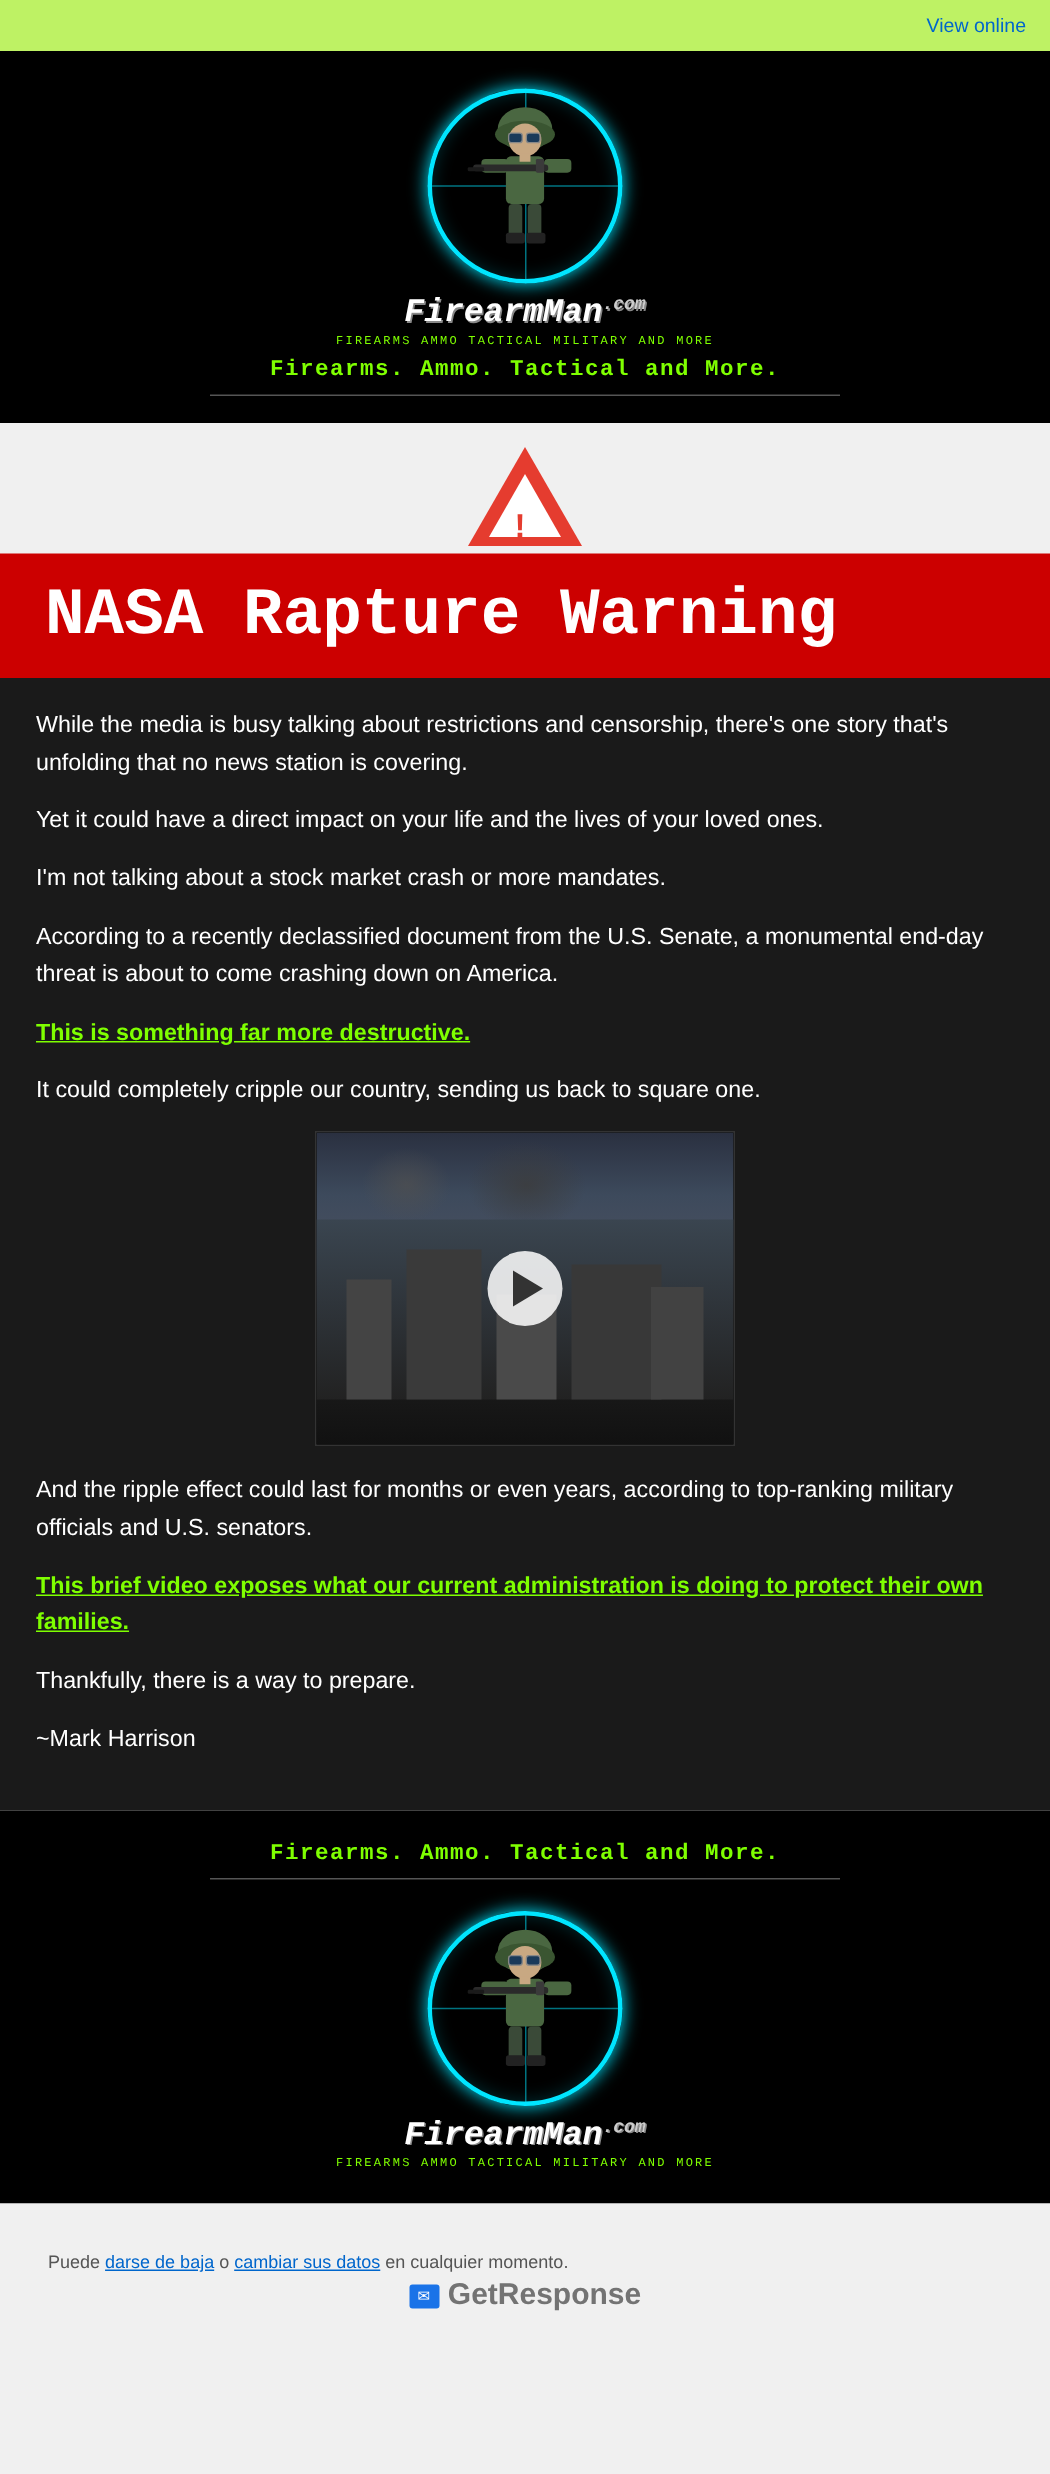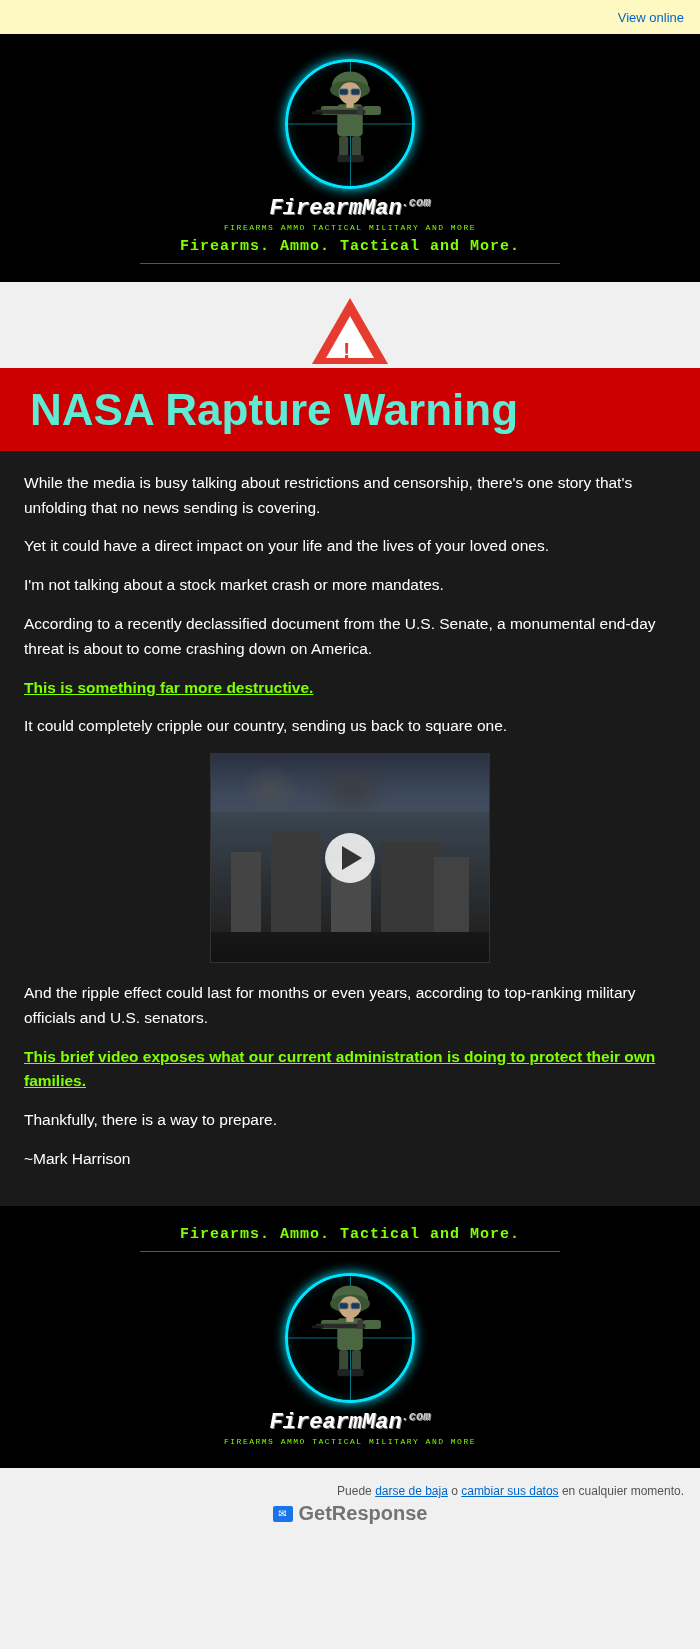--- a/index.html
+++ b/index.html
@@ -5,21 +5,21 @@
     * { margin: 0; padding: 0; box-sizing: border-box; }
     body {
       font-family: Arial, sans-serif;
       background: #f0f0f0;
       width: 700px;
       margin: 0 auto;
     }
     .view-online-bar {
       text-align: right;
       padding: 8px 16px;
-      background: #fef9c3;
+      background: #bef264;
     }
     .view-online-bar a {
       color: #0066cc;
       font-size: 13px;
       text-decoration: none;
     }
 
     
     .header-black {
       background: #000;
@@ -75,24 +75,24 @@
       font-family: Arial, sans-serif;
     }
 
     
     .nasa-banner {
       background: #cc0000;
       padding: 18px 30px 16px;
       margin-top: 0;
     }
     .nasa-banner h1 {
-      color: #5eead4;
+      color: #ffffff;
       font-size: 44px;
       font-weight: 900;
-      font-family: Liberation Sans, sans-serif;
+      font-family: Liberation Mono, monospace;
       line-height: 1.1;
     }
 
     
     .content-area {
       background: #1a1a1a;
       padding: 20px 24px;
       color: #fff;
       font-size: 15.5px;
       line-height: 1.6;
@@ -187,22 +187,22 @@
     }
     .footer-tagline-underline {
       border-bottom: 1px solid #555;
       width: 420px;
       margin: 0 auto 16px;
     }
 
     
     .bottom-footer {
       background: #f0f0f0;
-      padding: 16px;
-      text-align: right;
+      padding: 32px;
+      text-align: left;
       font-size: 12px;
       color: #555;
     }
     .bottom-footer a {
       color: #0066cc;
       text-decoration: underline;
     }
     .powered-by {
       margin-top: 10px;
       color: #888;
@@ -373,21 +373,21 @@
       <span class="warning-exclamation">!</span>
     </div>
   </div>
 </div>
 
 <div class="nasa-banner">
   <h1>NASA Rapture Warning</h1>
 </div>
 
 <div class="content-area">
-  <p>While the media is busy talking about restrictions and censorship, there's one story that's unfolding that no news sending is covering.</p>
+  <p>While the media is busy talking about restrictions and censorship, there's one story that's unfolding that no news station is covering.</p>
   <p>Yet it could have a direct impact on your life and the lives of your loved ones.</p>
   <p>I'm not talking about a stock market crash or more mandates.</p>
   <p>According to a recently declassified document from the U.S. Senate, a monumental end-day threat is about to come crashing down on America.</p>
   <p>
     <a href="#" class="green-link">This is something far more destructive.</a>
   </p>
   <p>It could completely cripple our country, sending us back to square one.</p>
 
   <div class="video-block">
     <div class="video-bg">

